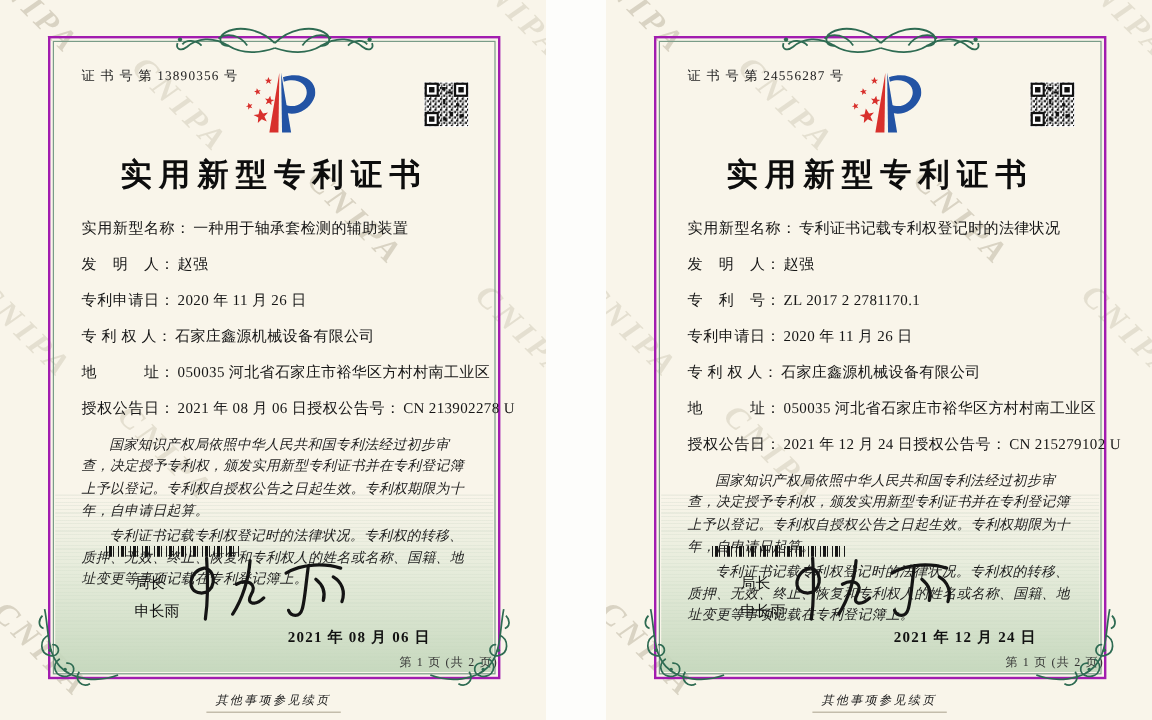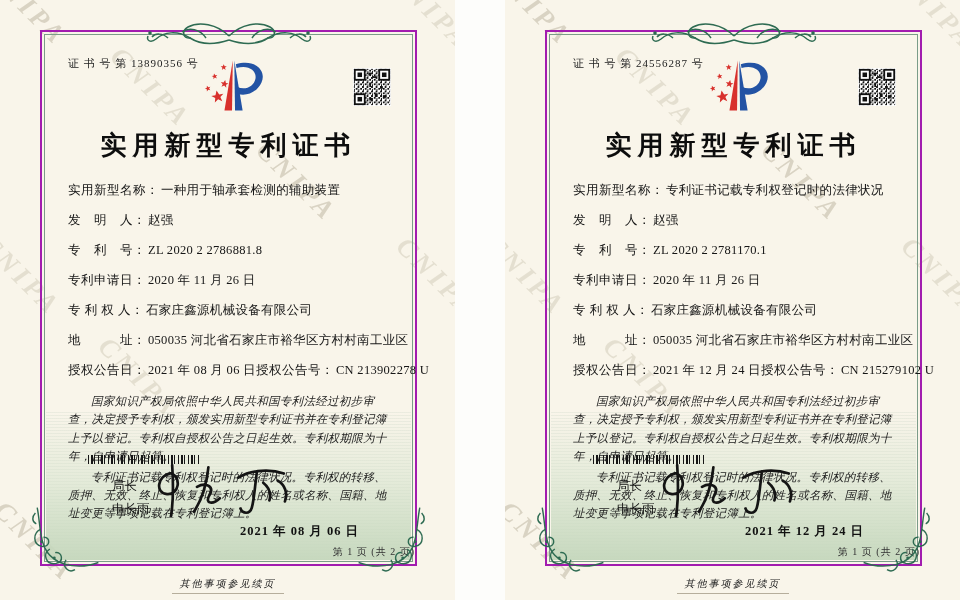--- a/index.html
+++ b/index.html
@@ -195,23 +195,20 @@
         <div class="title">实用新型专利证书</div>
 
         <div class="fields">
           <div class="row">
             <span class="lbl">实用新型名称：</span><span class="val">一种用于轴承套检测的辅助装置</span>
           </div>
           <div class="row">
             <span class="lbl">发　明　人：</span><span class="val">赵强</span>
           </div>
           <div class="row">
-            <span class="lbl">专　利　号：</span><span class="val">ZL 2020 2 2786881.8</span>
-          </div>
-          <div class="row">
             <span class="lbl">专利申请日：</span><span class="val">2020 年 11 月 26 日</span>
           </div>
           <div class="row">
             <span class="lbl">专 利 权 人：</span><span class="val">石家庄鑫源机械设备有限公司</span>
           </div>
           <div class="row">
             <span class="lbl">地　　　址：</span><span class="val">050035 河北省石家庄市裕华区方村村南工业区</span>
           </div>
           <div class="row grant">
             <span class="lbl">授权公告日：</span><span class="val">2021 年 08 月 06 日</span><span class="lbl second">授权公告号：</span><span class="val">CN 213902278 U</span>
@@ -277,21 +274,21 @@
         <div class="title">实用新型专利证书</div>
 
         <div class="fields">
           <div class="row">
             <span class="lbl">实用新型名称：</span><span class="val">专利证书记载专利权登记时的法律状况</span>
           </div>
           <div class="row">
             <span class="lbl">发　明　人：</span><span class="val">赵强</span>
           </div>
           <div class="row">
-            <span class="lbl">专　利　号：</span><span class="val">ZL 2020 2 2781170.1</span>
+            <span class="lbl">专　利　号：</span><span class="val">ZL 2017 2 2781170.1</span>
           </div>
           <div class="row">
             <span class="lbl">专利申请日：</span><span class="val">2020 年 11 月 26 日</span>
           </div>
           <div class="row">
             <span class="lbl">专 利 权 人：</span><span class="val">石家庄鑫源机械设备有限公司</span>
           </div>
           <div class="row">
             <span class="lbl">地　　　址：</span><span class="val">050035 河北省石家庄市裕华区方村村南工业区</span>
           </div>

